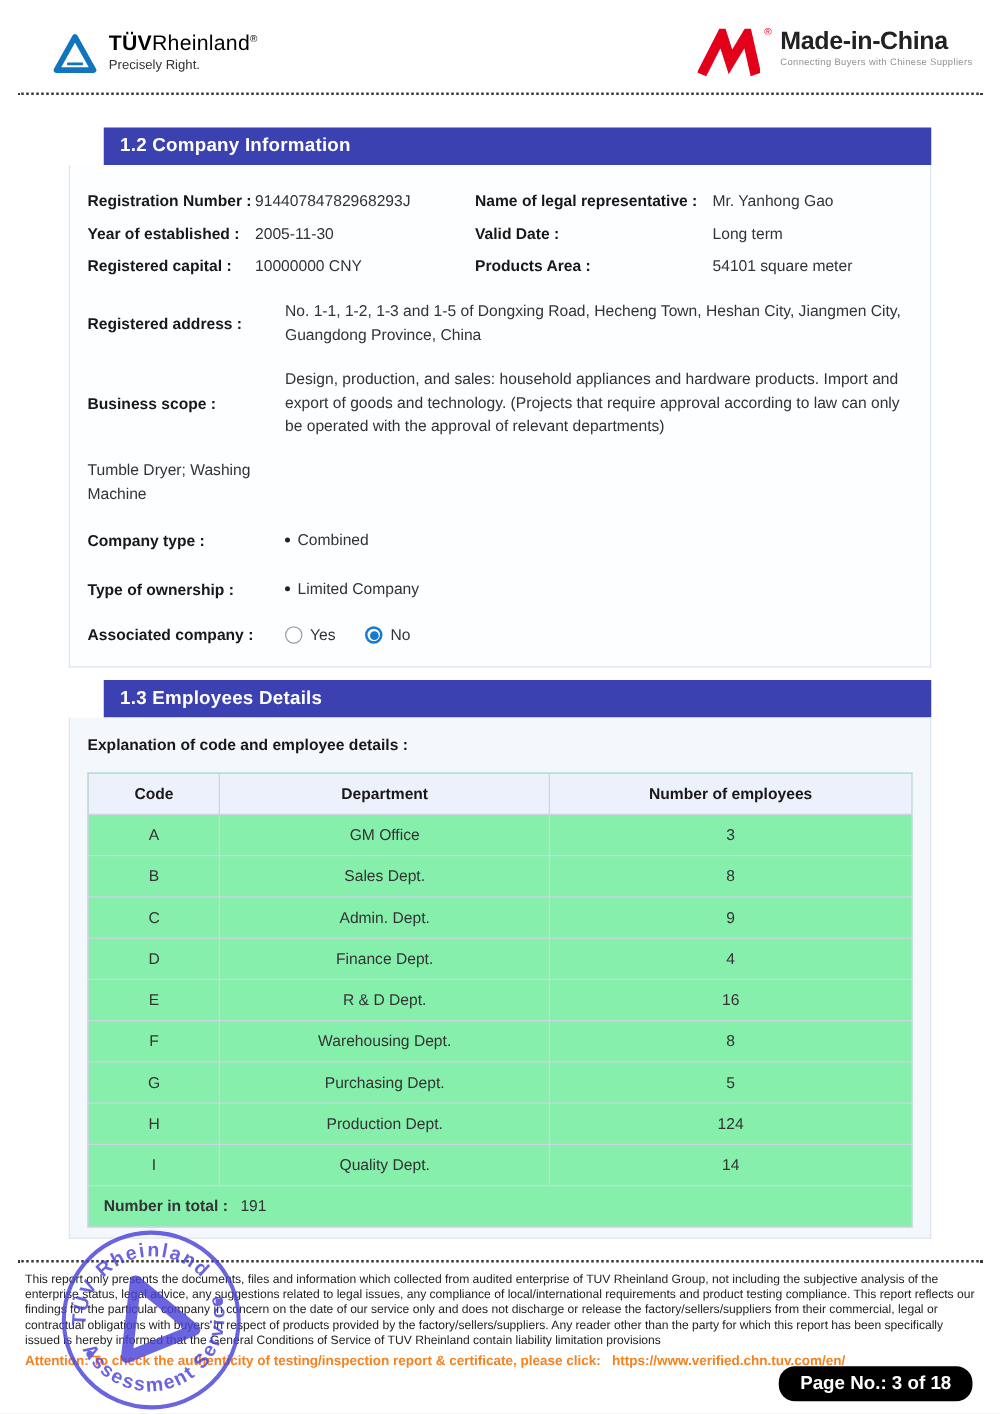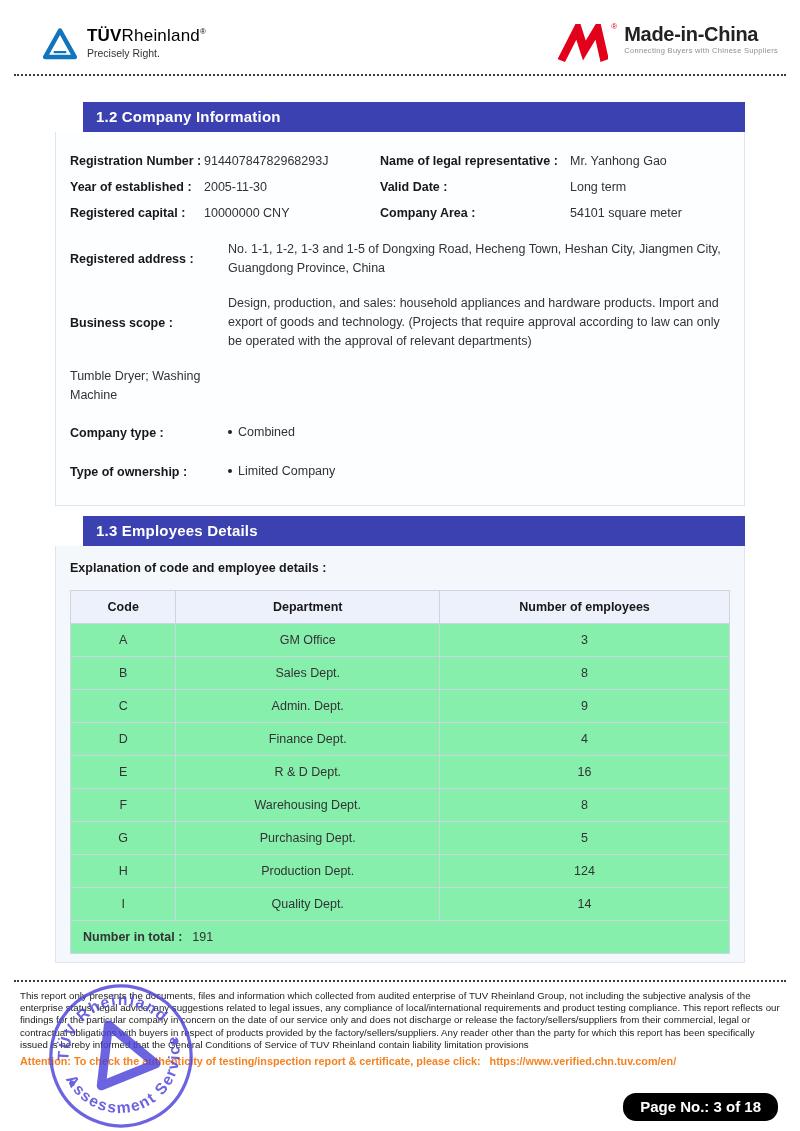--- a/index.html
+++ b/index.html
@@ -100,21 +100,21 @@
       </div>
       <div class="crow">
         <span class="lbl">Year of established :</span>
         <span class="val">2005-11-30</span>
         <span class="lbl">Valid Date :</span>
         <span class="val">Long term</span>
       </div>
       <div class="crow">
         <span class="lbl">Registered capital :</span>
         <span class="val">10000000 CNY</span>
-        <span class="lbl">Company Area :</span>
+        <span class="lbl">Products Area :</span>
         <span class="val">54101 square meter</span>
       </div>
 
       <div class="crow-wide" style="margin-top:6px;">
         <span class="lbl">Registered address :</span>
         <span class="val">No. 1-1, 1-2, 1-3 and 1-5 of Dongxing Road, Hecheng Town, Heshan City, Jiangmen City, Guangdong Province, China</span>
       </div>
       <div class="crow-wide">
         <span class="lbl">Business scope :</span>
         <span class="val">Design, production, and sales: household appliances and hardware products. Import and export of goods and technology. (Projects that require approval according to law can only be operated with the approval of relevant departments)</span>
@@ -122,20 +122,33 @@
       <div class="crow-wide">
         <span class="val">Tumble Dryer; Washing Machine</span>
       </div>
       <div class="crow-wide" style="padding:10px 0;">
         <span class="lbl">Company type :</span>
         <span class="val"><span class="bullet-dot"></span><span>Combined</span></span>
       </div>
       <div class="crow-wide" style="padding:10px 0;">
         <span class="lbl">Type of ownership :</span>
         <span class="val"><span class="bullet-dot"></span><span>Limited Company</span></span>
+      </div>
+      <div class="crow-wide" style="padding:10px 0 4px;">
+        <span class="lbl">Associated company :</span>
+        <span class="radio-row">
+          <span class="radio">
+              <span class="rdot"></span>
+              <span>Yes</span>
+            </span>
+          <span class="radio">
+              <span class="rdot on"></span>
+              <span>No</span>
+            </span>
+        </span>
       </div>
     </div>
 
     <div class="bar" style="margin-top:10px;">1.3 Employees Details</div>
     <div class="box box-emp">
       <div class="exp-lbl">Explanation of code and employee details :</div>
 
       <table class="emp">
         <thead>
           <tr>

